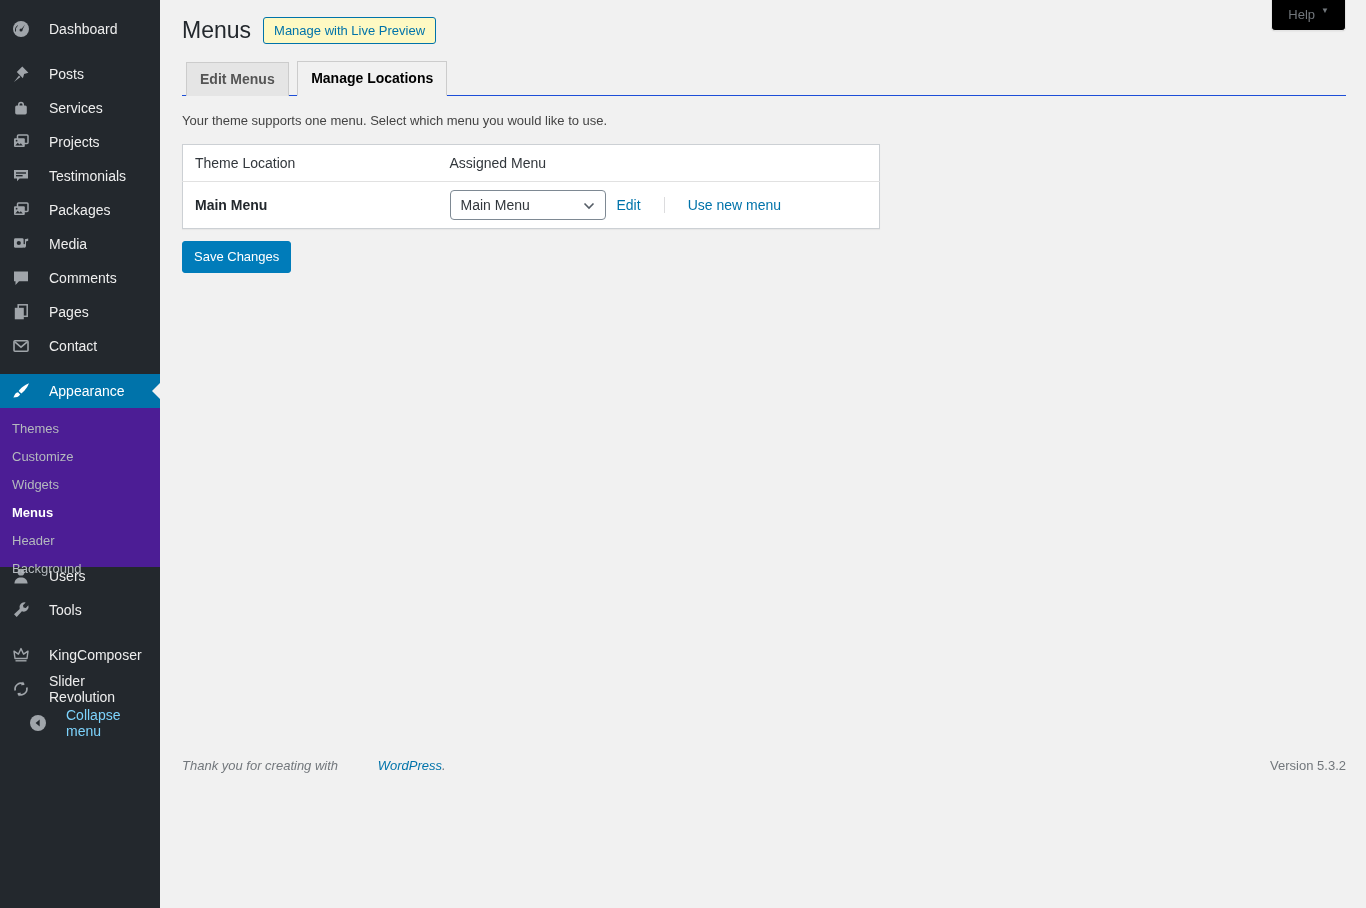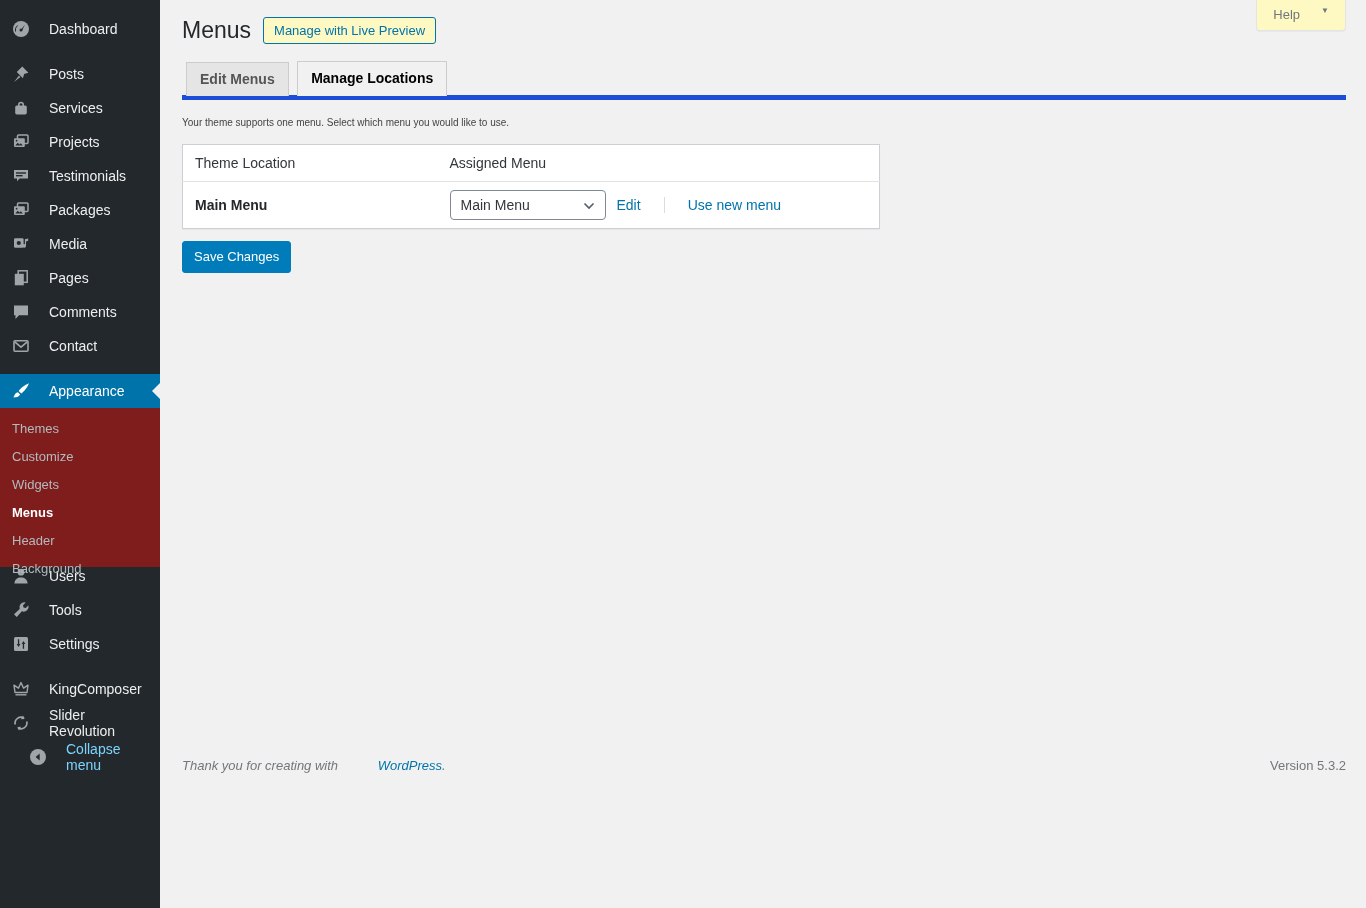--- a/index.html
+++ b/index.html
@@ -24,64 +24,64 @@
     position: relative;
   }
   .menu-item .micon { width: 20px; height: 20px; flex: 0 0 20px; display: flex; align-items: center; justify-content: center; }
   .menu-item svg { display: block; }
   .msep { height: 11px; }
   .menu-item.appearance { background: #0073aa; color: #fff; }
   .menu-item.appearance::after {
     content: ""; position: absolute; right: 0; top: 50%; margin-top: -8px;
     border: 8px solid transparent; border-right-color: #f1f1f1;
   }
-  .submenu { background: #7f1d1d; padding: 7px 0 0; position: relative; z-index: 3; }
+  .submenu { background: #4c1d95; padding: 7px 0 0; position: relative; z-index: 3; }
   .submenu-item {
     padding: 5px 12px; font-size: 13px; line-height: 18px; color: #b4b9be; cursor: pointer;
   }
   .submenu-item.active { color: #ffffff; font-weight: 700; }
   .submenu-item.clipped { height: 12px; padding-bottom: 0; overflow: visible; }
   .menu-item.users-item { margin-top: -8px; position: relative; z-index: 2; }
   .collapse-item { color: #7dd3fc; padding-left: 28px; }
 
   
   .main {
     position: absolute; left: 160px; top: 0; right: 0; bottom: 0;
     padding: 0 20px 0 22px;
   }
   .help-tab {
     position: absolute; top: 0; right: 20px;
-    background: #fef9c3; border: 1px solid #e4e4e4; border-top: none;
+    background: #000000; border: 1px solid #e4e4e4; border-top: none;
     border-radius: 0 0 4px 4px; box-shadow: 0 1px 1px rgba(0,0,0,.04);
     padding: 7px 16px 8px; font-size: 13px; color: #72777c;
-    display: flex; gap: 21px; cursor: pointer;
+    display: flex; gap: 6px; cursor: pointer;
   }
   .help-caret { font-size: 8px; line-height: 1; color: #72777c; }
 
   .title-row { padding-top: 16px; display: flex; align-items: center; gap: 12px; }
   h1.page-title { margin: 0; font-size: 23px; font-weight: 400; color: #23282d; line-height: 29px; }
   .page-title-action {
     font-size: 13px; line-height: 1; color: #0073aa; background: #fef9c3;
     border: 1px solid #0073aa; border-radius: 3px; padding: 6px 10px;
     text-decoration: none; cursor: pointer; white-space: nowrap;
   }
 
-  .nav-tabs { margin-top: 16px; border-bottom: 5px solid #1d4ed8; padding-left: 4px; }
+  .nav-tabs { margin-top: 16px; border-bottom: 1px solid #1d4ed8; padding-left: 4px; }
   .nav-tab {
     display: inline-block; font-size: 14px; font-weight: 600; color: #555;
     background: #e5e5e5; border: 1px solid #ccc; border-bottom: none;
     padding: 7px 13px; line-height: 19px; margin: 0 4px -1px 0; cursor: pointer;
     vertical-align: bottom;
   }
   .nav-tab.active {
     background: #f1f1f1; color: #000; border-bottom: 1px solid #f1f1f1;
     margin-bottom: -1px;
   }
 
-  .description { margin: 17px 0 0; font-size: 10px; color: #444; }
+  .description { margin: 17px 0 0; font-size: 13px; color: #444; }
 
   table.locations {
     margin-top: 16px; width: 698px; border-collapse: collapse;
     background: #fff; border: 1px solid #ccd0d4; box-shadow: 0 1px 1px rgba(0,0,0,.04);
     font-size: 14px; color: #32373c; table-layout: fixed; padding-left: 20px;
   }
   table.locations th {
     text-align: left; font-weight: 400; padding: 9px 12px; line-height: 18px;
     border-bottom: 1px solid #e1e1e1; color: #32373c;
   }
@@ -198,35 +198,35 @@
               <rect x="3" y="4.2" width="9.6" height="9.6" rx="1.4"></rect>
               <circle cx="7.8" cy="9" r="2.1" fill="#23282d"></circle>
               <path d="M17.2 4.4l-3.3.9v5a1.8 1.8 0 1 0 1.1 1.7V7.4l2.2-.6z"></path>
             </svg>
         </span>
         <span>Media</span>
       </div>
 
       <div class="menu-item">
         <span class="micon">
+          <svg width="20" height="20" viewBox="0 0 20 20" fill="#a0a5aa">
+              <path d="M3 3.5h14v9.8h-9L4.5 17v-3.7H3z"></path>
+            </svg>
+        </span>
+        <span>Comments</span>
+      </div>
+
+      <div class="menu-item">
+        <span class="micon">
           <svg width="20" height="20" viewBox="0 0 20 20">
               <rect x="7.2" y="2.8" width="9" height="11.5" fill="none" stroke="#a0a5aa" stroke-width="1.5"></rect>
               <rect x="3.8" y="5.8" width="9" height="11.5" fill="#a0a5aa"></rect>
             </svg>
         </span>
         <span>Pages</span>
-      </div>
-
-      <div class="menu-item">
-        <span class="micon">
-          <svg width="20" height="20" viewBox="0 0 20 20" fill="#a0a5aa">
-              <path d="M3 3.5h14v9.8h-9L4.5 17v-3.7H3z"></path>
-            </svg>
-        </span>
-        <span>Comments</span>
       </div>
 
       <div class="menu-item">
         <span class="micon">
           <svg width="20" height="20" viewBox="0 0 20 20">
               <rect x="3" y="4.8" width="14" height="10.4" rx="1" fill="none" stroke="#a0a5aa" stroke-width="1.6"></rect>
               <path d="M3.8 5.8l6.2 5.4 6.2-5.4" fill="none" stroke="#a0a5aa" stroke-width="1.6"></path>
             </svg>
         </span>
         <span>Contact</span>
@@ -265,30 +265,20 @@
 
       <div class="menu-item">
         <span class="micon">
           <svg width="20" height="20" viewBox="0 0 20 20" fill="#a0a5aa">
               <path d="M17.4 5.3a4.9 4.9 0 0 1-6.5 6L5.7 17 3 14.3l5.7-5.2a4.9 4.9 0 0 1 6-6.5L12 5.2l.5 2.3 2.3.5z"></path>
             </svg>
         </span>
         <span>Tools</span>
       </div>
 
-      <div class="menu-item">
-        <span class="micon">
-          <svg width="20" height="20" viewBox="0 0 20 20">
-              <rect x="3" y="3" width="14" height="14" rx="1.5" fill="#a0a5aa"></rect>
-              <path fill="#23282d" d="M6.9 5.2h1.3v5H6.9z M5.7 10h3.7L7.5 12.9z"></path>
-              <path fill="#23282d" d="M11.8 14.8h1.3v-5h-1.3z M10.6 10h3.7L12.5 7.1z"></path>
-            </svg>
-        </span>
-        <span>Settings</span>
-      </div>
 
       <div class="msep"></div>
 
       <div class="menu-item">
         <span class="micon">
           <svg width="20" height="20" viewBox="0 0 20 20">
               <path d="M4 13.5L3 6.2l4.4 3L10 3.6l2.6 5.6 4.4-3-1 7.3z" fill="none" stroke="#a0a5aa" stroke-width="1.4" stroke-linejoin="round"></path>
               <path d="M4.5 15.8h11" stroke="#a0a5aa" stroke-width="1.4"></path>
             </svg>
         </span>

